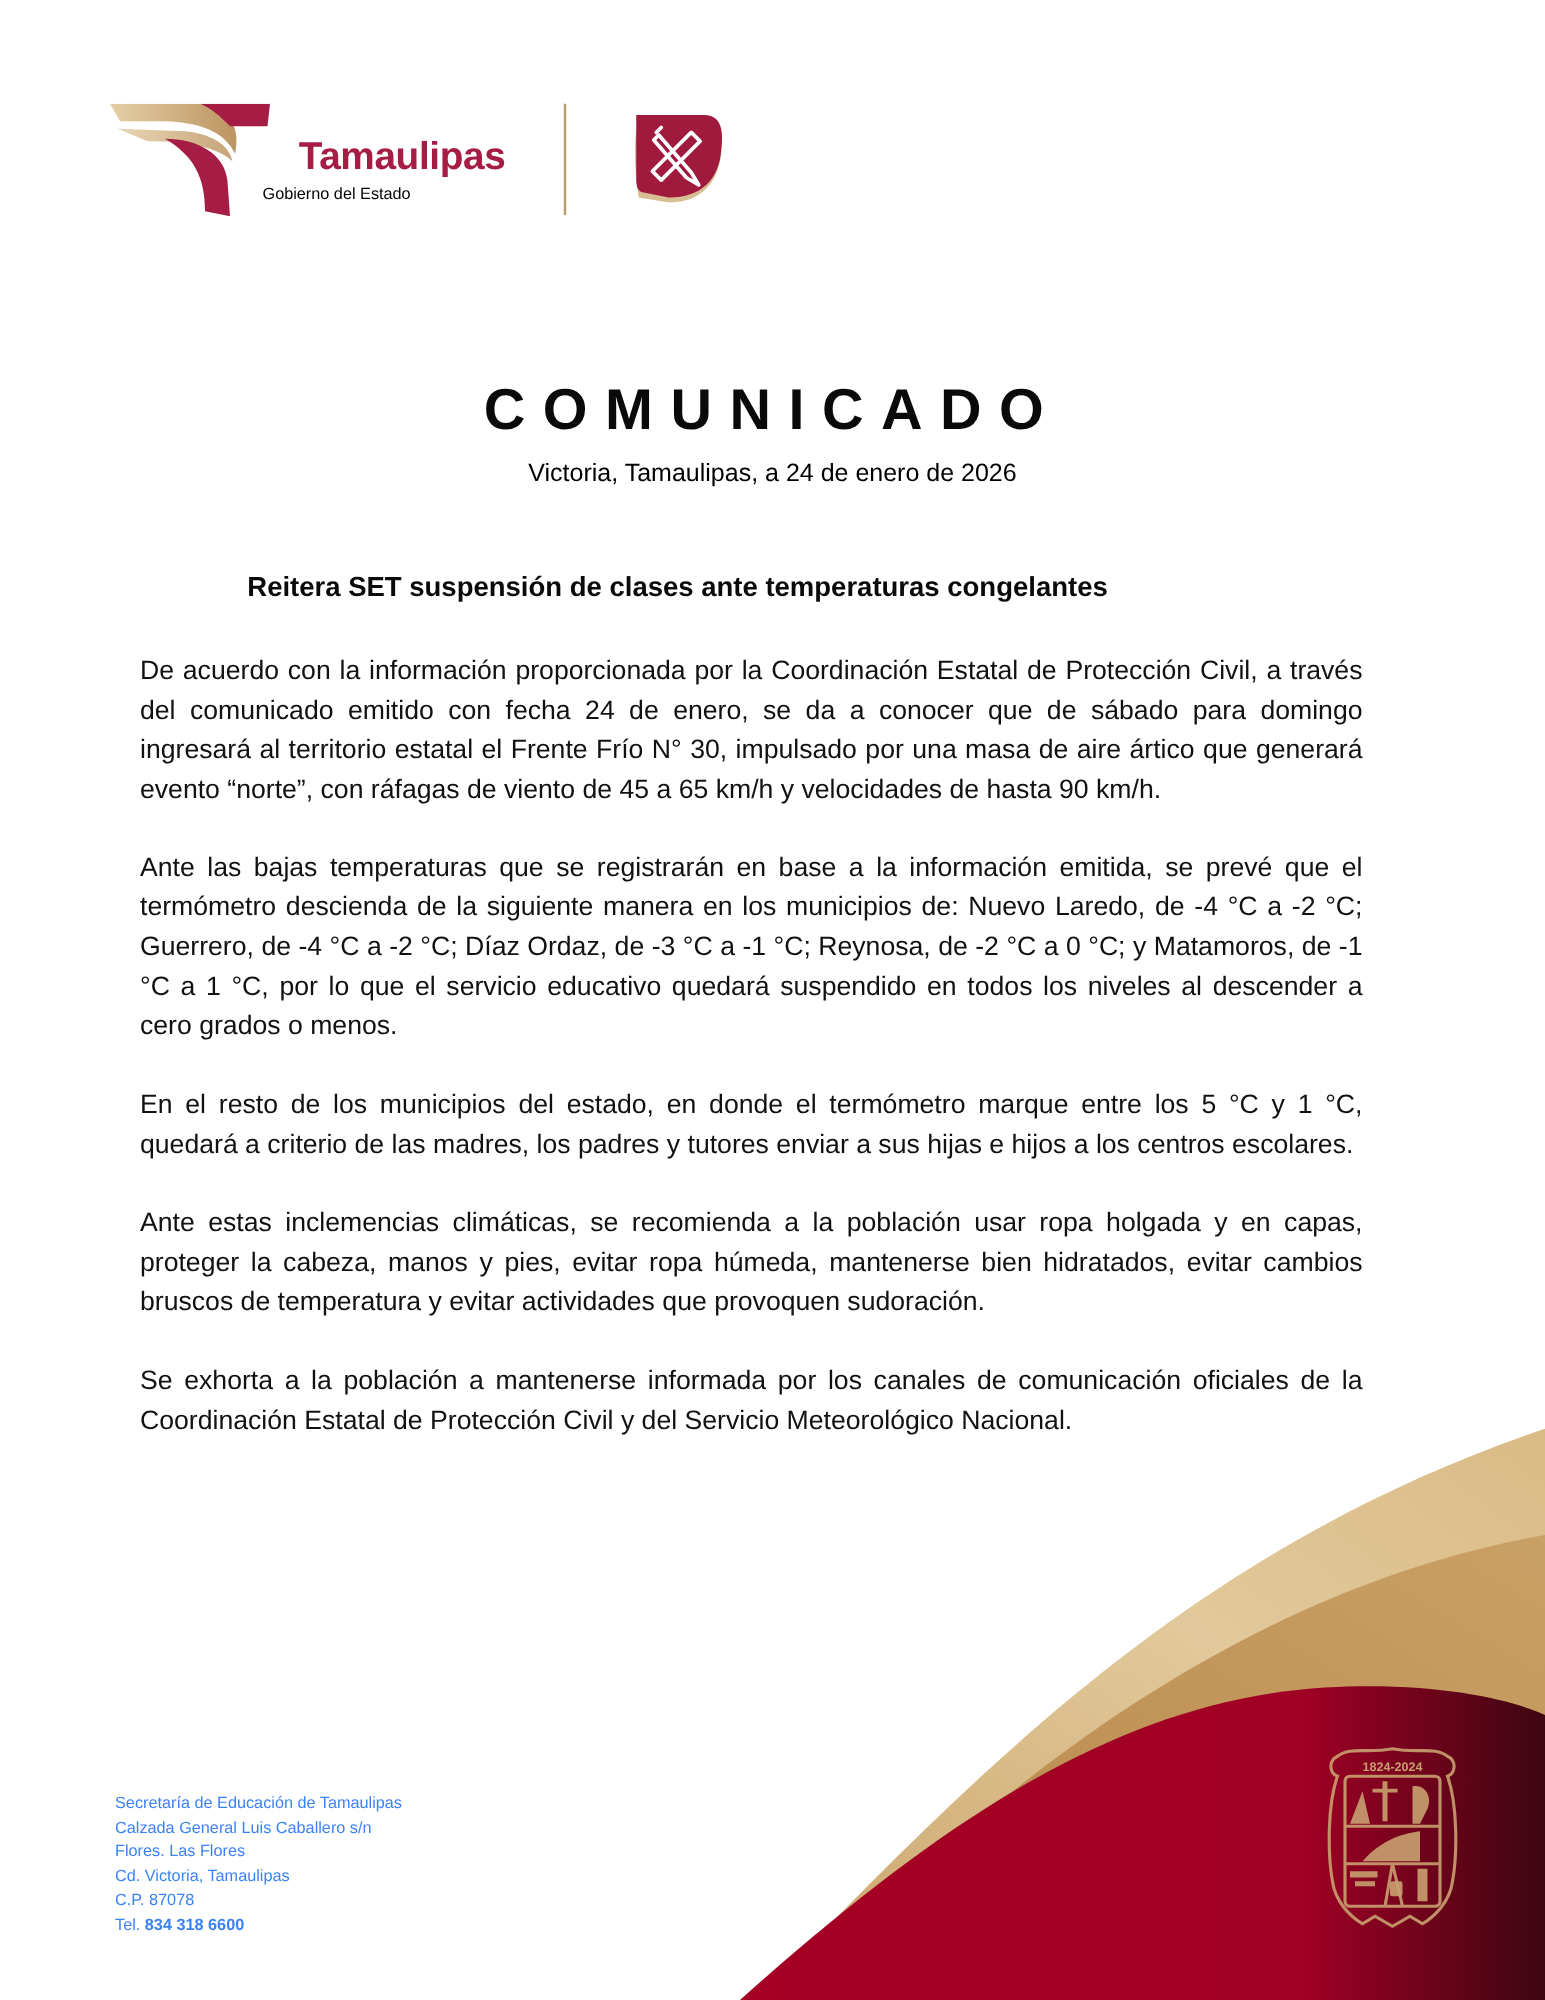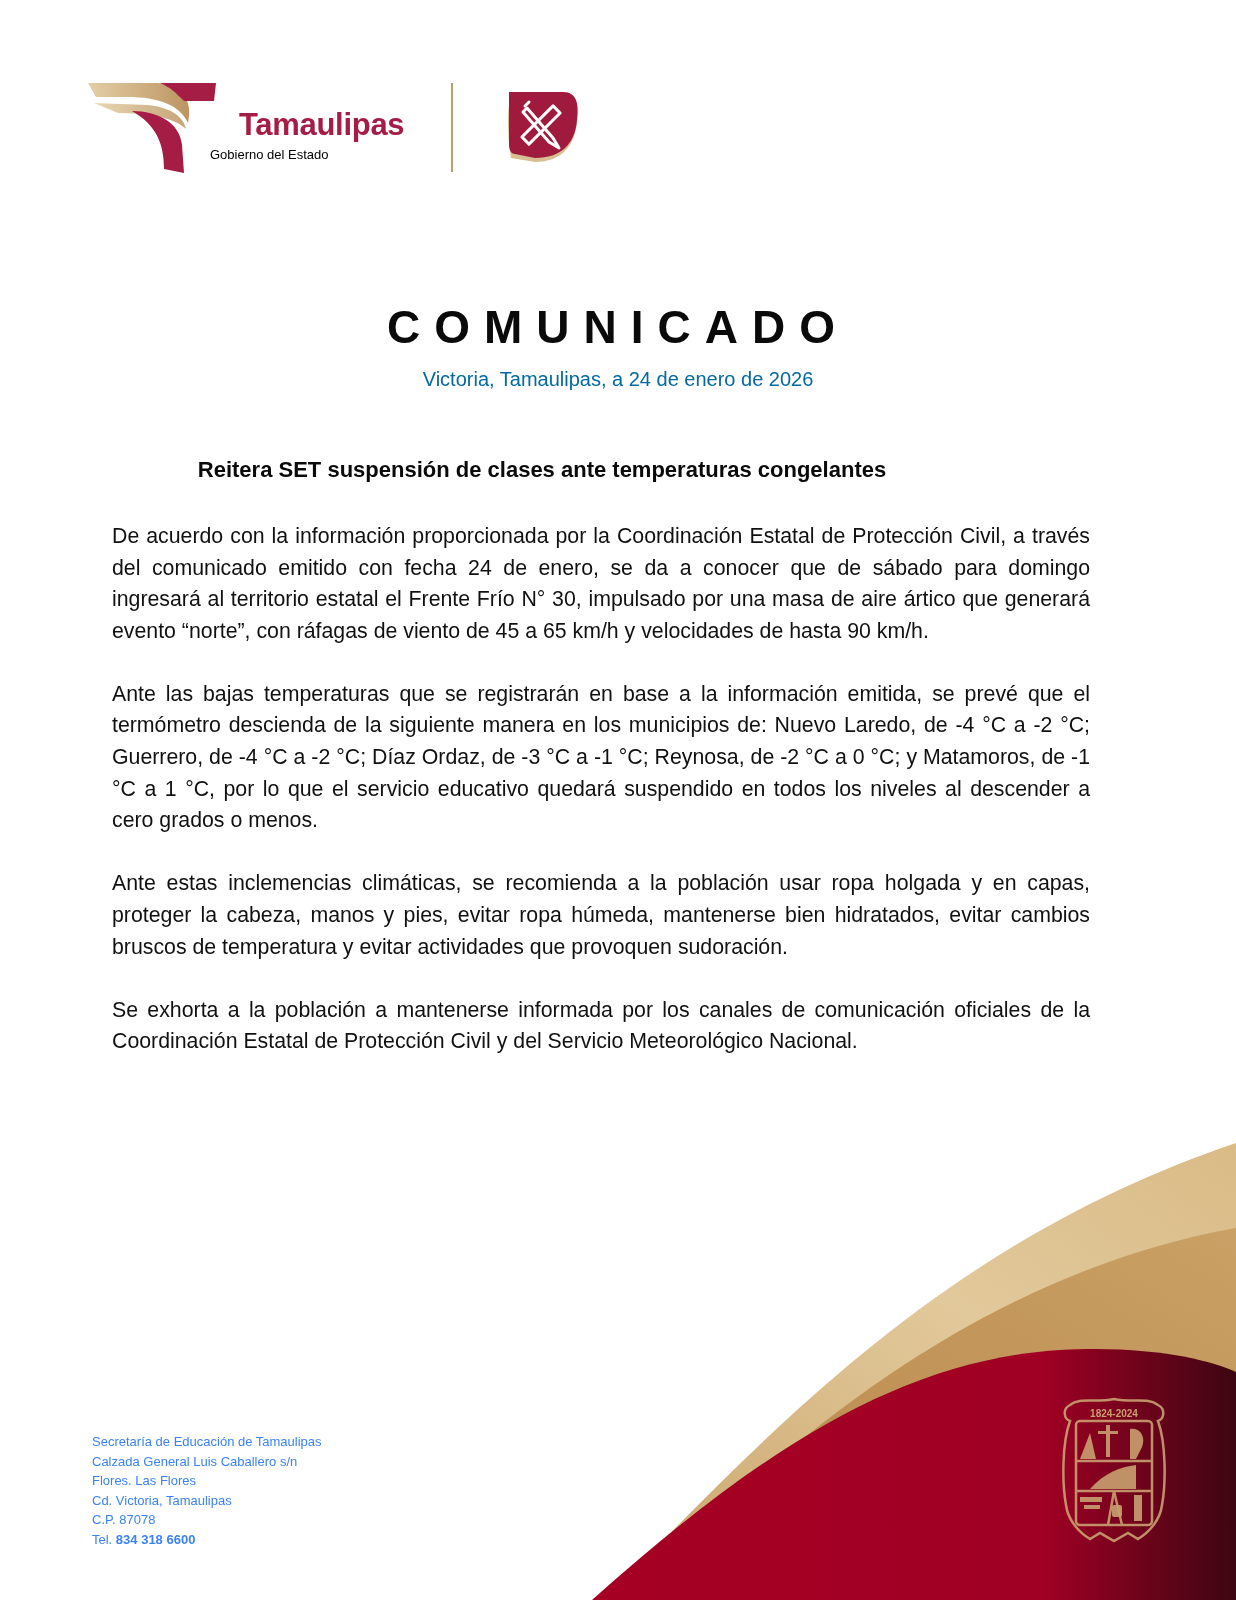--- a/index.html
+++ b/index.html
@@ -12,21 +12,21 @@
   .tam-word { position:absolute; left:117px; top:24px; font-size:31px; font-weight:bold; color:#a51c45; letter-spacing:-0.3px;margin-left:34px; }
   .tam-sub { position:absolute; left:122px; top:64px; font-size:13px; color:#000000; }
   .divider { position:absolute; left:451px; top:83px; width:2px; height:89px; background:#c09d6e; }
   .logo-se { position:absolute; left:505px; top:92px; width:290px; height:72px; }
   .se-icon { position:absolute; left:0; top:0; width:75px; height:72px; }
   .se-text { position:absolute; left:88px; top:6px; font-size:27px; line-height:26px; color:#b08d5e; }
 
   
   .title { position:absolute; left:0; width:1236px; top:300px; text-align:center;
            font-size:46px; font-weight:bold; letter-spacing:14px; color:#0a0a0a; }
-  .dateline { position:absolute; left:0; width:1236px; top:368px; text-align:center; font-size:20px; color:#0369a1; }
+  .dateline { position:absolute; left:0; width:1236px; top:368px; text-align:center; font-size:20px; color:#000000; }
   .headline { position:absolute; left:0; width:1084px; top:457px; text-align:center; font-size:22px; font-weight:bold; color:#0a0a0a; }
 
   .body { position:absolute; left:112px; width:978px; top:521px; }
   .body p { margin:0 0 31.5px 0; font-size:21.3px; line-height:31.6px; text-align:justify; color:#111; }
 
   
   .footer { position:absolute; left:92px; top:1432px; font-size:13px; line-height:19.5px; color:#3b82f6; }
   .footer b { font-weight:bold; }
 
   .waves { position:absolute; left:0; top:0; width:1236px; height:1600px; pointer-events:none; }
@@ -91,20 +91,21 @@
   </svg>
 </div>
 
 <div class="title">COMUNICADO</div>
 <div class="dateline">Victoria, Tamaulipas, a 24 de enero de 2026</div>
 <div class="headline">Reitera SET suspensión de clases ante temperaturas congelantes</div>
 
 <div class="body">
   <p>De acuerdo con la información proporcionada por la Coordinación Estatal de Protección Civil, a través del comunicado emitido con fecha 24 de enero, se da a conocer que de sábado para domingo ingresará al territorio estatal el Frente Frío N° 30, impulsado por una masa de aire ártico que generará evento “norte”, con ráfagas de viento de 45 a 65 km/h y velocidades de hasta 90 km/h.</p>
   <p>Ante las bajas temperaturas que se registrarán en base a la información emitida, se prevé que el termómetro descienda de la siguiente manera en los municipios de: Nuevo Laredo, de -4 °C a -2 °C; Guerrero, de -4 °C a -2 °C; Díaz Ordaz, de -3 °C a -1 °C; Reynosa, de -2 °C a 0 °C; y Matamoros, de -1 °C a 1 °C, por lo que el servicio educativo quedará suspendido en todos los niveles al descender a cero grados o menos.</p>
+  <p>En el resto de los municipios del estado, en donde el termómetro marque entre los 5 °C y 1 °C, quedará a criterio de las madres, los padres y tutores enviar a sus hijas e hijos a los centros escolares.</p>
   <p>Ante estas inclemencias climáticas, se recomienda a la población usar ropa holgada y en capas, proteger la cabeza, manos y pies, evitar ropa húmeda, mantenerse bien hidratados, evitar cambios bruscos de temperatura y evitar actividades que provoquen sudoración.</p>
   <p>Se exhorta a la población a mantenerse informada por los canales de comunicación oficiales de la Coordinación Estatal de Protección Civil y del Servicio Meteorológico Nacional.</p>
 </div>
 
 <div class="footer">
   <div>Secretaría de Educación de Tamaulipas</div>
   <div>Calzada General Luis Caballero s/n</div>
   <div>Flores. Las Flores</div>
   <div>Cd. Victoria, Tamaulipas</div>
   <div>C.P. 87078</div>

